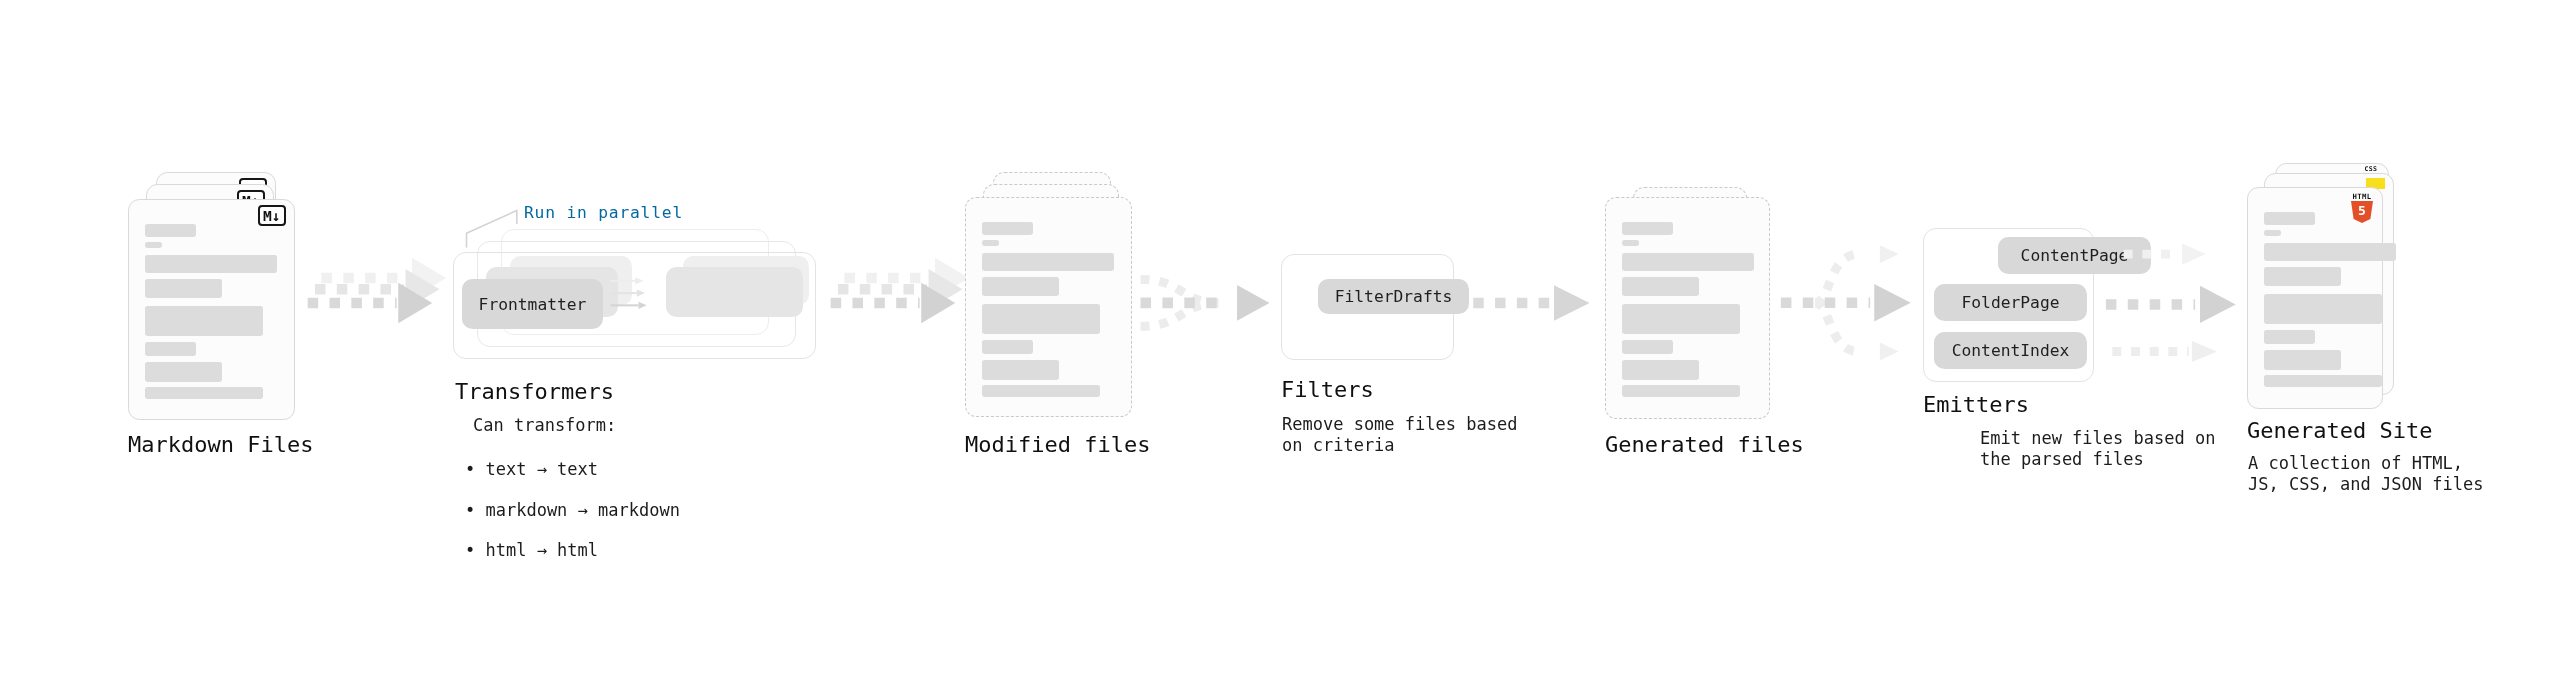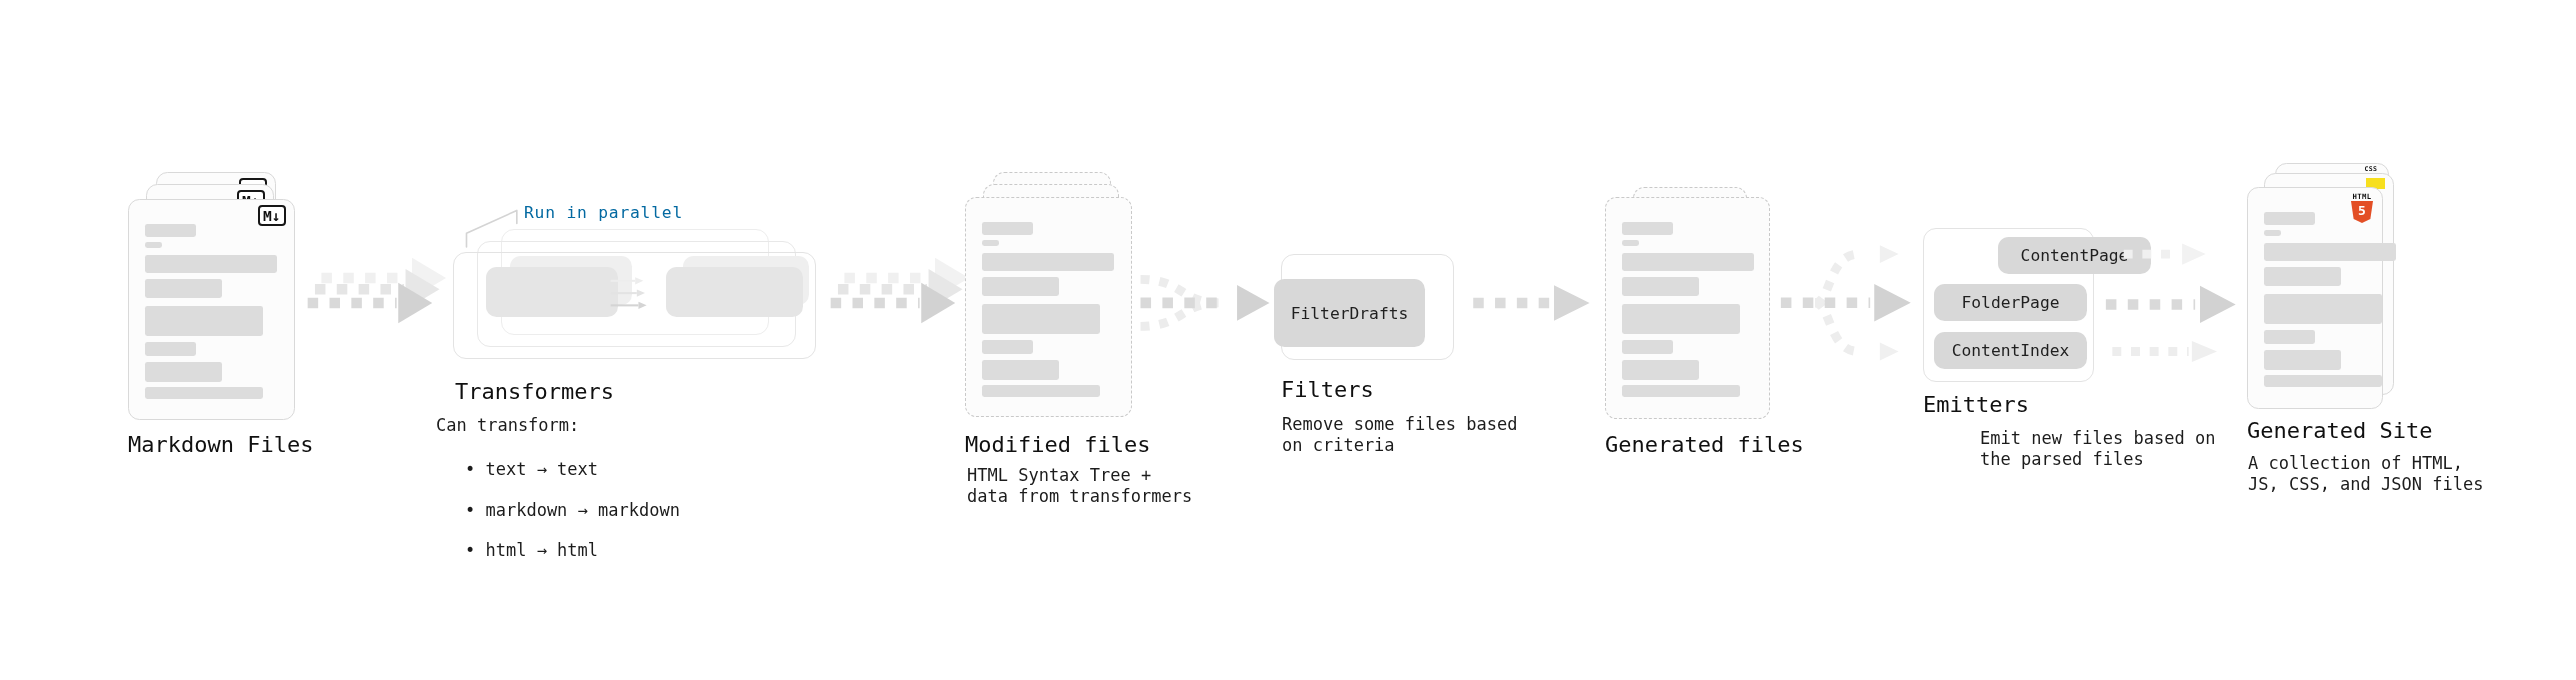--- a/index.html
+++ b/index.html
@@ -96,32 +96,33 @@
   <svg style="left:460px;top:203px" width="69" height="49" viewBox="0 0 85 60">
     <polyline points="8,54 8,37 70,9 70,25" fill="none" stroke="#d4d4d4" stroke-width="2" stroke-linejoin="round" stroke-linecap="round"></polyline>
   </svg>
   <div class="note" style="left:524px;top:203px">Run in parallel</div>
 
   <div class="ghost-pill g2" style="left:510px;top:256px;width:122px;height:49px"></div>
   <div class="ghost-pill g1" style="left:486px;top:267px;width:132px;height:50px"></div>
   <div class="ghost-pill g2" style="left:683px;top:256px;width:126px;height:49px"></div>
   <div class="ghost-pill g1" style="left:666px;top:267px;width:137px;height:50px"></div>
 
+  <div class="pill" style="left:462px;top:279px;width:141px;height:50px">Frontmatter</div>
 
   <svg style="left:609px;top:275px" width="45" height="37" viewBox="0 0 55 45">
     <line x1="2" y1="7" x2="32" y2="7" stroke="#ededed" stroke-width="2.5"></line>
       <polygon points="32,2.5 42,7 32,11.5" fill="#ededed"></polygon>
     <line x1="2" y1="22" x2="34" y2="22" stroke="#e3e3e3" stroke-width="2.5"></line>
       <polygon points="34,17.5 44,22 34,26.5" fill="#e3e3e3"></polygon>
     <line x1="2" y1="37" x2="36" y2="37" stroke="#d4d4d4" stroke-width="2.5"></line>
       <polygon points="36,32.5 46,37 36,41.5" fill="#d4d4d4"></polygon>
   </svg>
 
   <div class="title" style="left:455px;top:379px">Transformers</div>
-  <div class="desc" style="left:436px;top:415px">Can transform:</div>
+  <div class="desc" style="left:473px;top:415px">Can transform:</div>
   <div class="desc" style="left:465px;top:439px;line-height:20.3px">
     <div class="bullet-line">• text → text</div>
     <div class="bullet-line">• markdown → markdown</div>
     <div class="bullet-line">• html → html</div>
   </div>
 
   <svg style="left:824px;top:244px" width="146" height="89" viewBox="0 0 180 110">
     <g transform="translate(17,-31)">
       <line x1="8" y1="73" x2="118" y2="73" stroke="#f0f0f0" stroke-width="13" stroke-dasharray="13 14"></line>
       <polygon points="120,48 162,73 120,98" fill="#f2f2f2"></polygon>
@@ -142,32 +143,30 @@
         <div class="bar b2"></div>
         <div class="bar b3"></div>
         <div class="bar b4"></div>
         <div class="bar b5"></div>
         <div class="bar b6"></div>
         <div class="bar b7"></div>
         <div class="bar b8"></div>
       </div>
   </div>
   <div class="title" style="left:965px;top:432px">Modified files</div>
-  <div class="desc" style="left:967px;top:465px">HTML Syntax Tree +
-data from transformers</div>
 
   <svg style="left:1134px;top:268px" width="142" height="73" viewBox="0 0 175 90">
     <path d="M 8,14 C 60,14 58,43 104,43" fill="none" stroke="#ececec" stroke-width="11" stroke-dasharray="11 12"></path>
     <path d="M 8,72 C 60,72 58,43 104,43" fill="none" stroke="#ececec" stroke-width="11" stroke-dasharray="11 12"></path>
     <line x1="8" y1="43" x2="110" y2="43" stroke="#d9d9d9" stroke-width="13" stroke-dasharray="13 14"></line>
     <polygon points="127,21 167,43 127,65" fill="#d2d2d2"></polygon>
   </svg>
 
   <div class="frame" style="left:1281px;top:254px;width:173px;height:106px"></div>
-  <div class="pill" style="left:1274px;top:279px;width:151px;height:68px">FilterDrafts</div>
+  <div class="pill" style="left:1318px;top:279px;width:151px;height:35px">FilterDrafts</div>
   <div class="title" style="left:1281px;top:377px">Filters</div>
   <div class="desc" style="left:1282px;top:414px">Remove some files based
 on criteria</div>
 
   <svg style="left:1468px;top:282px" width="126" height="42" viewBox="0 0 155 52">
     <line x1="6" y1="26" x2="102" y2="26" stroke="#dbdbdb" stroke-width="13" stroke-dasharray="13 14"></line>
     <polygon points="106,4 150,26 106,48" fill="#d6d6d6"></polygon>
   </svg>
 
   <div>

